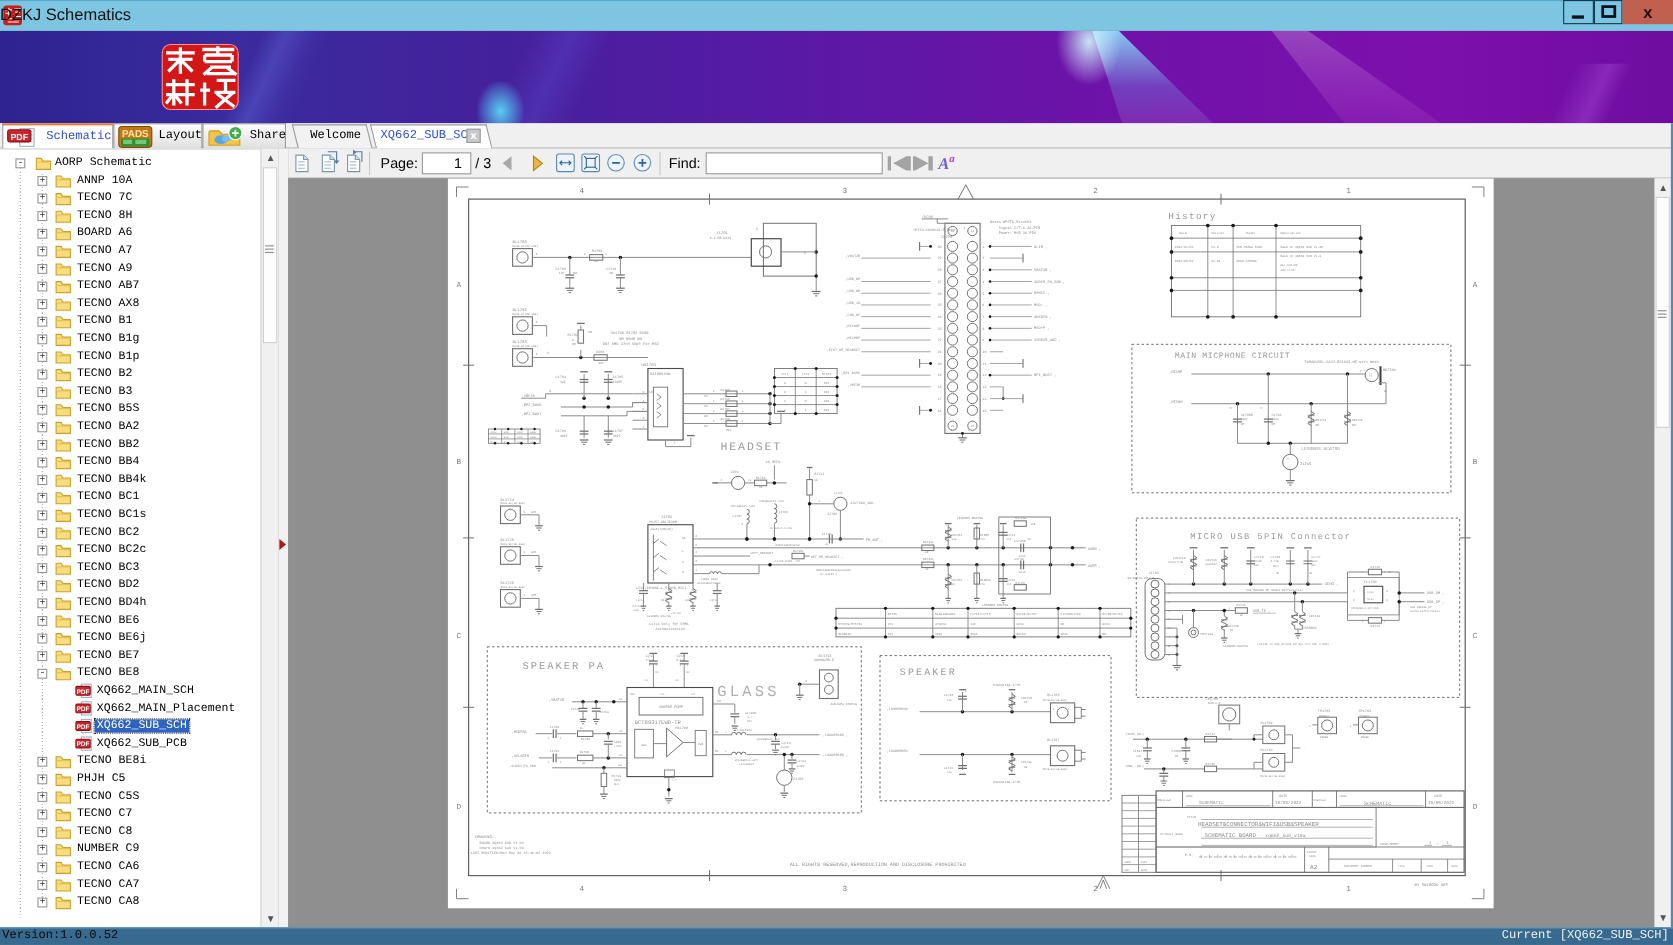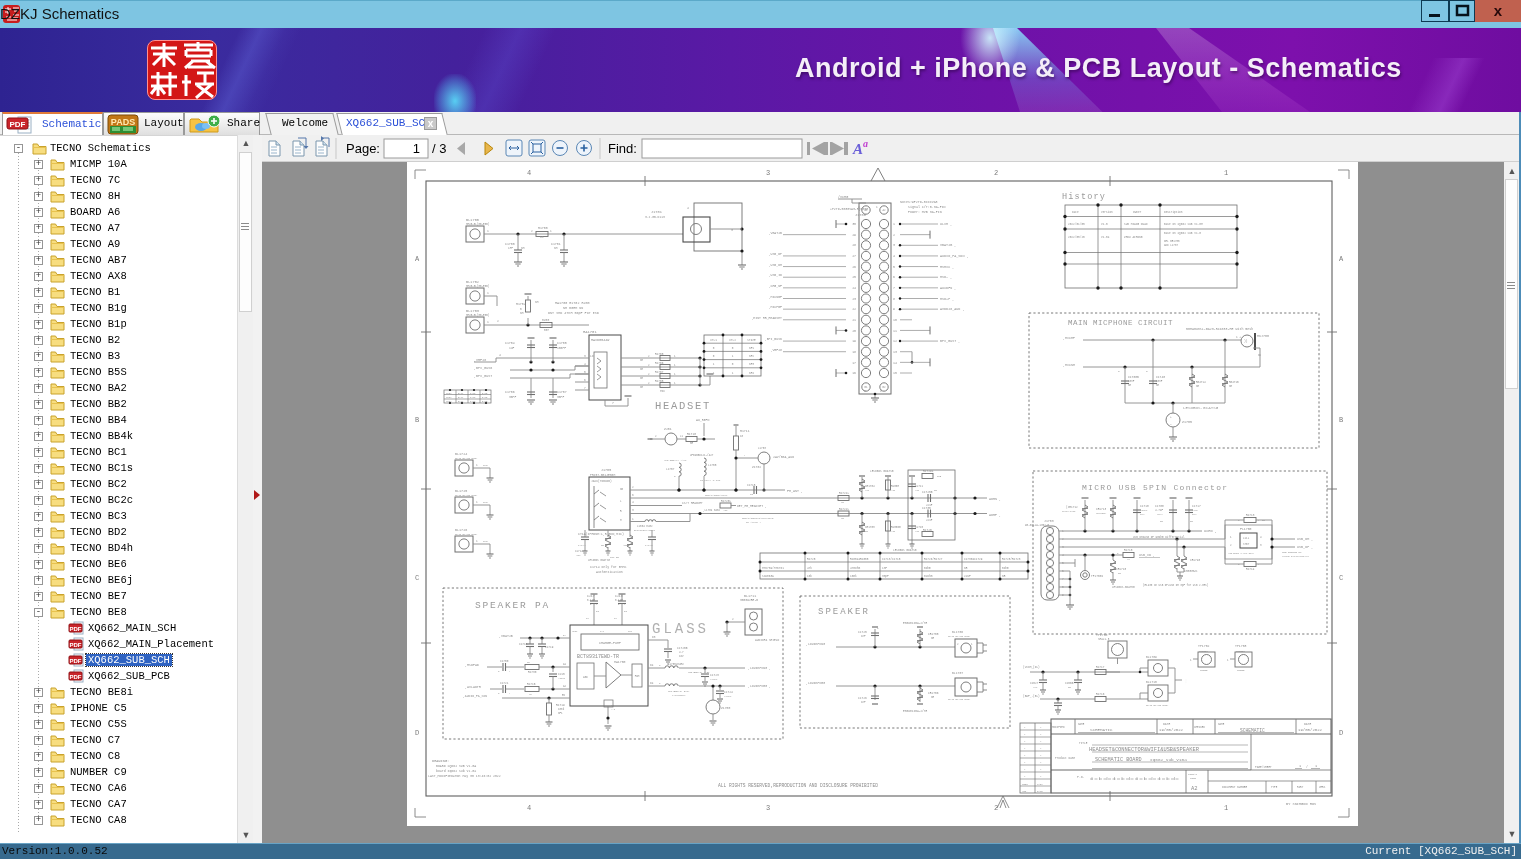--- a/index.html
+++ b/index.html
@@ -43,21 +43,20 @@
 <div id="logo">
 <svg width="68" height="58" viewBox="0 0 68 58" style="position:absolute;left:0;top:0">
         <g stroke="#fff" stroke-width="3" fill="none">
           <path d="M3 7h26M16 2v24M5 13h22M16 13l-11 11M16 13l11 11"></path>
           <path d="M36 4h29M50 1v7M38 9h25M38 9v6M63 9v6M38 15h25M43 20h19M40 26h25M45 20l-8 7M58 20l9 7"></path>
           <path d="M3 36h26M10 31l-0 24M3 45h26M22 31v24M10 44l-7 9M10 44l7 9"></path>
           <path d="M38 34v21M34 41h9M49 32h17M57 32v10M47 43h19M64 43 L48 57M49 44l16 12"></path>
         </g>
       </svg>
 </div>
-<div id="slogan">Android + iPhone &amp; PCB Layout - Schematics</div>
 </div>
 <div id="titlebar"></div>
 <div id="appicon"><svg width="17" height="18">
       <g stroke="#fff" stroke-width="1" fill="none">
         <path d="M2 4h6M5 2v7M2 7h5M10 3h6M11 6h4M10 10h6M3 12h5M10 13h5M4 15h10"></path>
       </g>
     </svg></div>
 <div id="titletext">DZKJ Schematics</div>
 <div class="wbtn" id="btnmin"><svg width="26" height="20">
       <rect x="7" y="13" width="11" height="3" fill="#06121c"></rect>
@@ -108,29 +107,29 @@
 <div style="position:absolute;left:424px;top:117px;width:13px;height:13px;background:#c9c9c9;border:1px solid #9a9a9a;color:#fff;font-size:10px;line-height:11px;text-align:center;font-weight:bold">x</div>
 <div id="tree">
 <div style="position:absolute;left:18px;top:8px;width:1px;height:690px;background-image:repeating-linear-gradient(180deg,#aaa 0 1px,transparent 1px 3px)"></div>
 <div style="position:absolute;left:38px;top:22px;width:1px;height:664px;background-image:repeating-linear-gradient(180deg,#aaa 0 1px,transparent 1px 3px)"></div>
 <div class="trow" style="top:5px">
       <div class="exp" style="left:14px">-</div>
       <svg width="15" height="13" style="position:absolute;left:32px;top:1px">
         <path d="M1 3 L1 12 L14 12 L14 4.5 L7 4.5 L5.5 2 L1 2 Z" fill="#f7dd7f" stroke="#c8a22c"></path>
         <path d="M1 5.5h13" stroke="#e8c24e"></path>
       </svg>
-      <span class="lbl" style="left:50px">TECNO Schematics</span>
+      <span class="lbl" style="left:50px">AORP Schematic</span>
     </div>
 <div class="trow" style="top:21px">
       <div class="exp" style="left:34px">+</div>
       <svg width="15" height="13" style="position:absolute;left:50px;top:1px">
         <path d="M1 3 L1 12 L14 12 L14 4.5 L7 4.5 L5.5 2 L1 2 Z" fill="#f7dd7f" stroke="#c8a22c"></path>
         <path d="M1 5.5h13" stroke="#e8c24e"></path>
       </svg>
-      <span class="lbl" style="left:70px">MICMP 10A</span>
+      <span class="lbl" style="left:70px">ANNP 10A</span>
     </div>
 <div class="trow" style="top:37px">
       <div class="exp" style="left:34px">+</div>
       <svg width="15" height="13" style="position:absolute;left:50px;top:1px">
         <path d="M1 3 L1 12 L14 12 L14 4.5 L7 4.5 L5.5 2 L1 2 Z" fill="#f7dd7f" stroke="#c8a22c"></path>
         <path d="M1 5.5h13" stroke="#e8c24e"></path>
       </svg>
       <span class="lbl" style="left:70px">TECNO 7C</span>
     </div>
 <div class="trow" style="top:53px">
@@ -388,21 +387,21 @@
         <path d="M1 5.5h13" stroke="#e8c24e"></path>
       </svg>
       <span class="lbl" style="left:70px">TECNO BE8i</span>
     </div>
 <div class="trow" style="top:565px">
       <div class="exp" style="left:34px">+</div>
       <svg width="15" height="13" style="position:absolute;left:50px;top:1px">
         <path d="M1 3 L1 12 L14 12 L14 4.5 L7 4.5 L5.5 2 L1 2 Z" fill="#f7dd7f" stroke="#c8a22c"></path>
         <path d="M1 5.5h13" stroke="#e8c24e"></path>
       </svg>
-      <span class="lbl" style="left:70px">IPHONE C5</span>
+      <span class="lbl" style="left:70px">PHJH C5</span>
     </div>
 <div class="trow" style="top:581px">
       <div class="exp" style="left:34px">+</div>
       <svg width="15" height="13" style="position:absolute;left:50px;top:1px">
         <path d="M1 3 L1 12 L14 12 L14 4.5 L7 4.5 L5.5 2 L1 2 Z" fill="#f7dd7f" stroke="#c8a22c"></path>
         <path d="M1 5.5h13" stroke="#e8c24e"></path>
       </svg>
       <span class="lbl" style="left:70px">TECNO C5S</span>
     </div>
 <div class="trow" style="top:597px">

